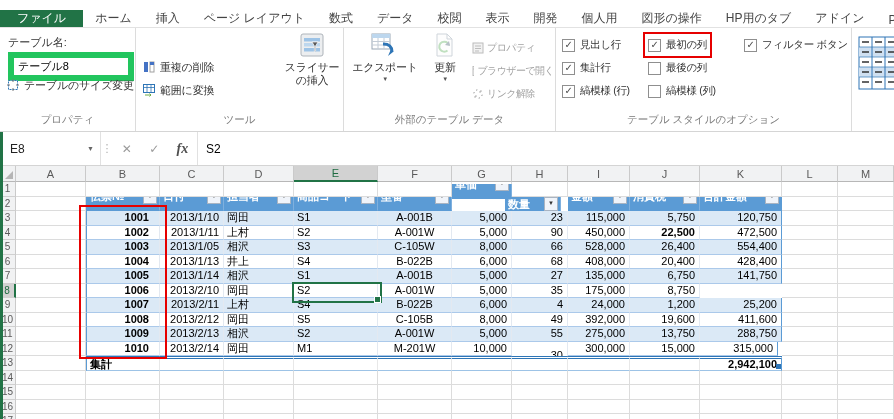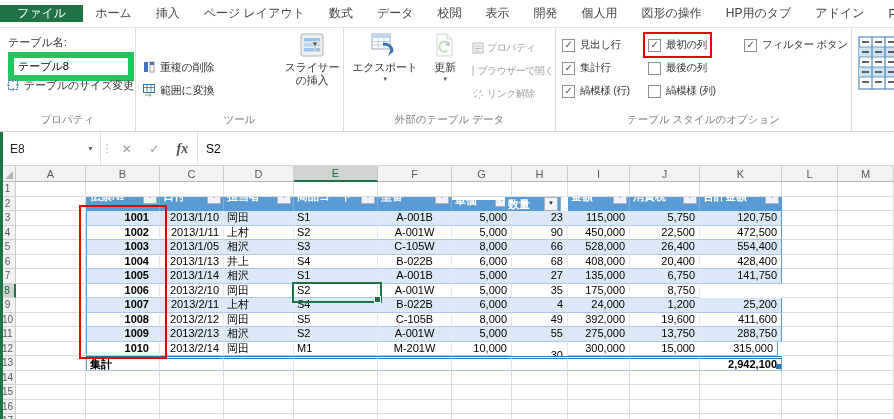--- a/index.html
+++ b/index.html
@@ -1,21 +1,21 @@
 <!DOCTYPE html>
 <html><head>
 <meta charset="utf-8">
 <style>
   html,body{margin:0;padding:0;}
   body{font-family:"Liberation Sans","DejaVu Sans",sans-serif;background:#fff;}
   .app{position:relative;width:894px;height:419px;overflow:hidden;background:#fff;}
 
   
   .tabbar{position:absolute;top:0;left:0;right:0;height:27px;background:#fff;
-          border-bottom:1px solid #e2e2e2;display:flex;align-items:center;}
+          border-bottom:1px solid #e2e2e2;display:flex;align-items:flex-end;}
   .tab{display:flex;align-items:center;padding:0 12px;font-size:12px;color:#444;cursor:default;white-space:nowrap;}
   .tab.file{background:#217346;color:#fff;padding:0 17px;}
 
   
   .ribbon{position:absolute;top:28px;left:0;right:0;height:103px;background:#fff;
           border-bottom:1px solid #d5d5d5;display:flex;}
   .rgroup{position:relative;border-right:1px solid #dcdcdc;box-sizing:border-box;height:100%;flex:0 0 auto;}
   .g1{width:136px;} .g2{width:208px;} .g3{width:212px;} .g4{width:296px;} .g5{flex:1 1 auto;border-right:0;}
   .glabel{position:absolute;bottom:4px;left:0;right:0;text-align:center;font-size:10.5px;color:#7a7a7a;white-space:nowrap;}
   .tn-label{position:absolute;top:7px;left:8px;font-size:11px;color:#333;}
@@ -324,21 +324,21 @@
         <span class="fbtn">▼</span>
       </div>
       <div class="cell th" style="left: 294px; top: 30.5px; width: 84px; height: 14.5px;">
         <span>商品コード</span>
         <span class="fbtn">▼</span>
       </div>
       <div class="cell th" style="left: 378px; top: 30.5px; width: 74px; height: 14.5px;">
         <span>型番</span>
         <span class="fbtn">▼</span>
       </div>
-      <div class="cell th" style="left: 452px; top: 34px; width: 60px; height: 14.5px;">
+      <div class="cell th" style="left: 452px; top: 18px; width: 60px; height: 14.5px;">
         <span>単価</span>
         <span class="fbtn">▼</span>
       </div>
       <div class="cell th" style="left: 505px; top: 30.5px; width: 56px; height: 29px;">
         <span>数量</span>
         <span class="fbtn">▼</span>
       </div>
       <div class="cell th" style="left: 568px; top: 30.5px; width: 62px; height: 14.5px;">
         <span>金額</span>
         <span class="fbtn">▼</span>
@@ -370,21 +370,21 @@
       <div class="rowhdr" style="top: 59.5px; height: 14.5px;">4</div>
       <div class="cell" style="left: 16px; top: 59.5px; width: 70px; height: 14.5px;"></div>
       <div class="cell data tl num first" style="left: 86px; top: 59.5px; width: 74px; height: 14.5px;">1002</div>
       <div class="cell data num" style="left: 160px; top: 59.5px; width: 64px; height: 14.5px;">2013/1/11</div>
       <div class="cell data txt" style="left: 224px; top: 59.5px; width: 70px; height: 14.5px;">上村</div>
       <div class="cell data txt" style="left: 294px; top: 59.5px; width: 84px; height: 14.5px;">S2</div>
       <div class="cell data ctr" style="left: 378px; top: 59.5px; width: 74px; height: 14.5px;">A-001W</div>
       <div class="cell data num" style="left: 452px; top: 59.5px; width: 60px; height: 14.5px;">5,000</div>
       <div class="cell data num" style="left: 512px; top: 59.5px; width: 56px; height: 14.5px;">90</div>
       <div class="cell data num" style="left: 568px; top: 59.5px; width: 62px; height: 14.5px;">450,000</div>
-      <div class="cell data num" style="left: 630px; top: 59.5px; width: 70px; height: 14.5px;">22,500</div>
+      <div class="cell data num" style="left: 630px; top: 59.5px; width: 70px; height: 14.5px; font-weight: bold;">22,500</div>
       <div class="cell data tr num" style="left: 700px; top: 59.5px; width: 82px; height: 14.5px;">472,500</div>
       <div class="cell" style="left: 782px; top: 59.5px; width: 56px; height: 14.5px;"></div>
       <div class="cell" style="left: 838px; top: 59.5px; width: 56px; height: 14.5px;"></div>
       <div class="rowhdr" style="top: 74px; height: 14.5px;">5</div>
       <div class="cell" style="left: 16px; top: 74px; width: 70px; height: 14.5px;"></div>
       <div class="cell data band tl num first" style="left: 86px; top: 74px; width: 74px; height: 14.5px;">1003</div>
       <div class="cell data band num" style="left: 160px; top: 74px; width: 64px; height: 14.5px;">2013/1/05</div>
       <div class="cell data band txt" style="left: 224px; top: 74px; width: 70px; height: 14.5px;">相沢</div>
       <div class="cell data band txt" style="left: 294px; top: 74px; width: 84px; height: 14.5px;">S3</div>
       <div class="cell data band ctr" style="left: 378px; top: 74px; width: 74px; height: 14.5px;">C-105W</div>

